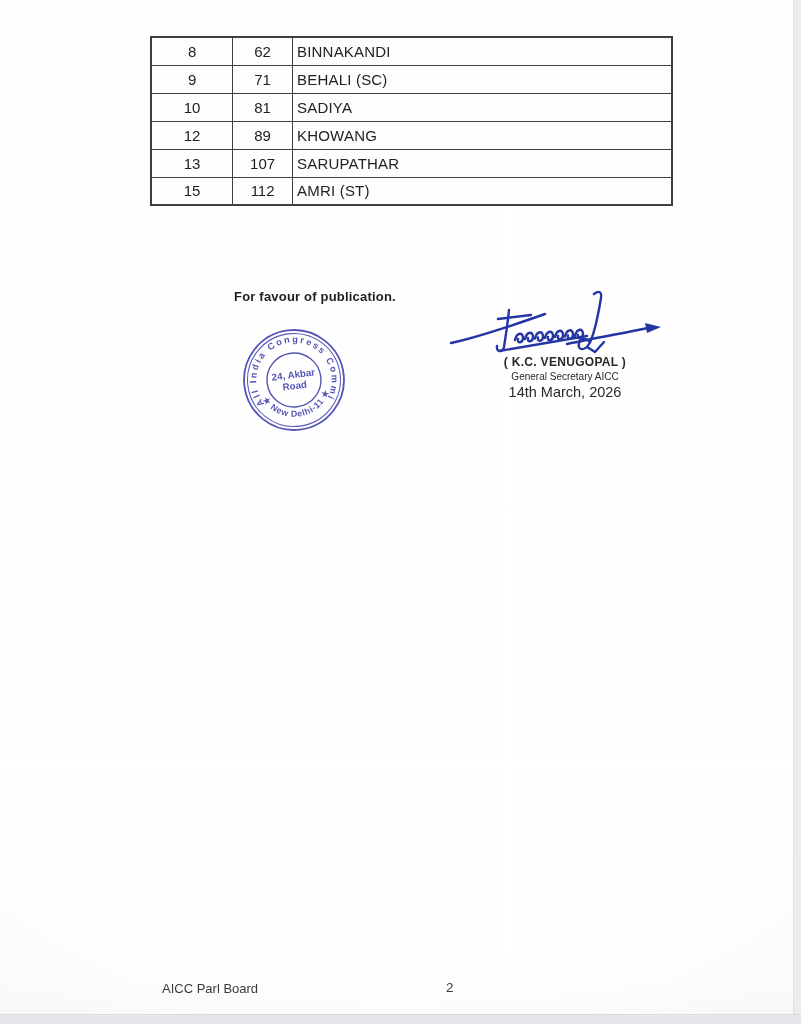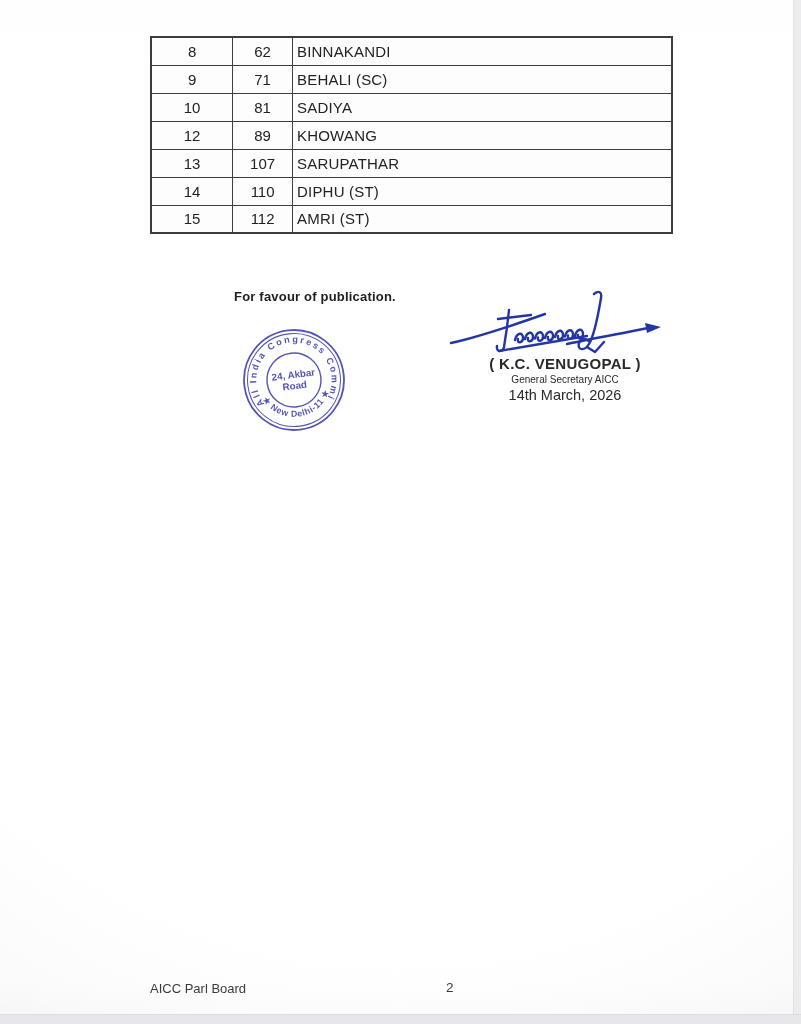--- a/index.html
+++ b/index.html
@@ -67,27 +67,27 @@
   .stamp-center-text { font-size:9.6px; font-weight:bold; }
 
   
   .sig-svg {
     position:absolute; left:449px; top:290px; width:216px; height:68px;
   }
   .sig-block {
     position:absolute; left:440px; top:355px; width:250px;
     text-align:center; color:#2a2a2a;
   }
-  .sig-name  { font-size:15px; font-weight:bold; letter-spacing:0.3px; }
+  .sig-name  { font-size:12px; font-weight:bold; letter-spacing:0.3px; }
   .sig-title { font-size:10px; margin-top:2px; }
   .sig-date  { font-size:14.5px; margin-top:2px; }
 
   
   .footer-left {
-    position:absolute; left:150px; top:981px;
+    position:absolute; left:162px; top:981px;
     font-size:13px; color:#3a3a3a;
   }
   .footer-page {
     position:absolute; left:446px; top:980px;
     font-size:13.5px; color:#3a3a3a;
   }
 </style>
 </head>
 <body>
 
@@ -112,25 +112,20 @@
         </tr>
         <tr>
           <td class="col-sno">12</td>
           <td class="col-no">89</td>
           <td class="col-name">KHOWANG</td>
         </tr>
         <tr>
           <td class="col-sno">13</td>
           <td class="col-no">107</td>
           <td class="col-name">SARUPATHAR</td>
-        </tr>
-        <tr>
-          <td class="col-sno">14</td>
-          <td class="col-no">110</td>
-          <td class="col-name">DIPHU (ST)</td>
         </tr>
         <tr>
           <td class="col-sno">15</td>
           <td class="col-no">112</td>
           <td class="col-name">AMRI (ST)</td>
         </tr>
       </tbody>
   </table>
 
   <div class="pub-note">For favour of publication.</div>

